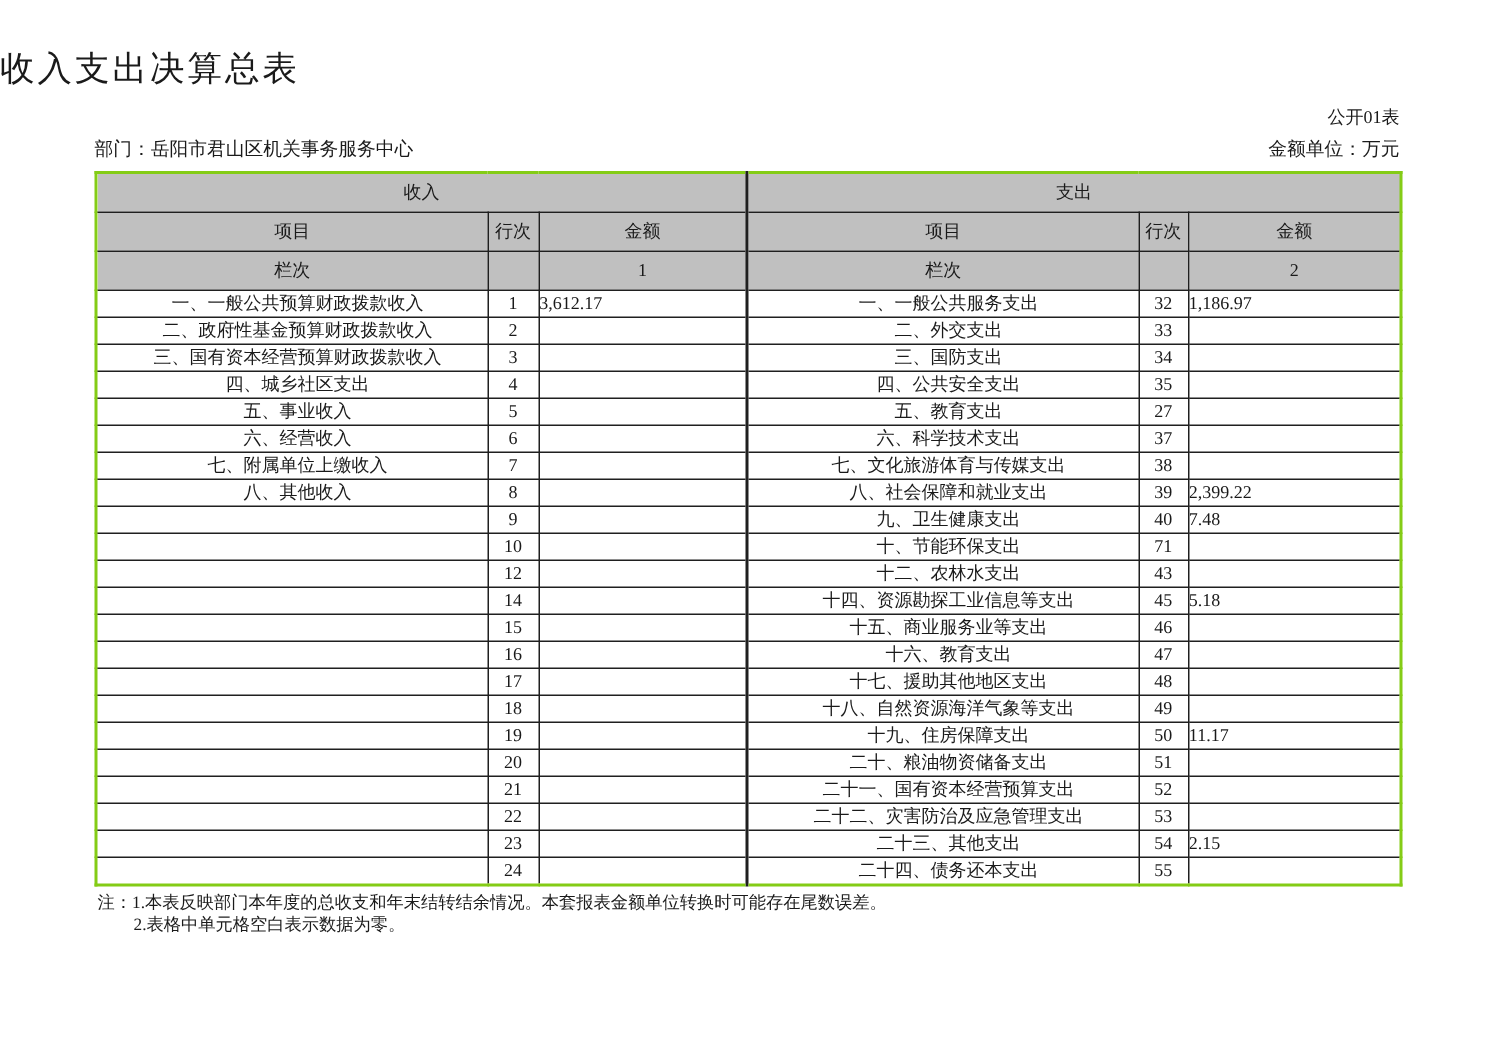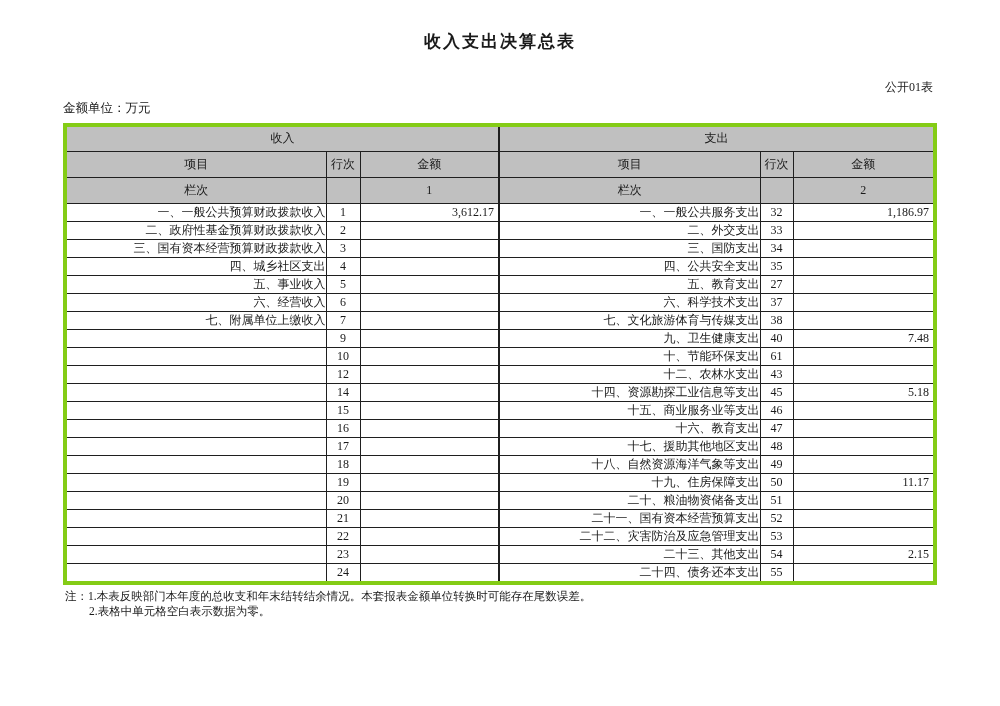--- a/index.html
+++ b/index.html
@@ -7,63 +7,62 @@
   body {
     width: 1000px; height: 706px;
     font-family: "Liberation Serif", "DejaVu Serif", serif;
     color: #1a1a1a;
     overflow: hidden;
   }
   .page { width: 1000px; height: 706px; position: relative; background: #fff; }
 
   .doc-title {
     margin-top: 30px;
-    text-align: center;
-    font-size: 17px;
-    font-weight: bold;
+    font-size: 23px;
+    font-weight: normal;
     letter-spacing: 2px;
   }
   .band { width: 870px; margin-left: 63px; }
   .code-line {
-    margin-top: 26px;
+    margin-top: 9px;
     text-align: right;
     font-size: 12px;
   }
   .meta-line {
     margin-top: 4px;
     display: flex;
     justify-content: space-between;
     font-size: 12.5px;
   }
 
   table.main {
     border-collapse: collapse;
     table-layout: fixed;
     width: 870px;
     margin-left: 63px;
     margin-top: 6px;
-    border: 4px solid #84cc16;
+    border: 2px solid #84cc16;
     font-size: 12px;
   }
   table.main th, table.main td {
     border: 1px solid #1f1f1f;
     font-weight: normal;
     overflow: hidden;
     white-space: nowrap;
   }
   thead th {
     background: #c0c0c0;
     height: 26px;
     text-align: center;
     border-bottom-width: 2px;
   }
   tbody td { height: 17.75px; background: #fff; }
-  td.item { text-align: right; padding-left: 7px; }
+  td.item { text-align: center; padding-left: 7px; }
   td.line { text-align: center; }
-  td.amt  { text-align: right; padding-right: 4px; padding-left: 20px; }
+  td.amt  { padding-right: 4px; }
   .secdiv { border-left-width: 2px !important; }
 
   .notes {
     margin-left: 65px;
     margin-top: 4px;
     font-size: 11.5px;
     line-height: 15px;
   }
   .notes .note-row { display: flex; }
   .note-prefix { flex: 0 0 auto; }
@@ -72,20 +71,21 @@
 </head>
 <body>
 
 <div class="page">
 
   <div class="doc-title">收入支出决算总表</div>
 
   <div class="band code-line">公开01表</div>
 
   <div class="band meta-line">
+    <span>部门：岳阳市君山区机关事务服务中心</span>
     <span>金额单位：万元</span>
   </div>
 
   <table class="main">
     <colgroup>
       <col style="width:261px">
         <col style="width:34px">
         <col style="width:139px">
       <col style="width:261px">
         <col style="width:33px">
@@ -170,36 +170,44 @@
 
     <tr>
       <td class="item">七、附属单位上缴收入</td>
       <td class="line">7</td>
       <td class="amt"></td>
       <td class="item secdiv">七、文化旅游体育与传媒支出</td>
       <td class="line">38</td>
       <td class="amt"></td>
     </tr>
 
+    <tr>
+      <td class="item">八、其他收入</td>
+      <td class="line">8</td>
+      <td class="amt"></td>
+      <td class="item secdiv">八、社会保障和就业支出</td>
+      <td class="line">39</td>
+      <td class="amt">2,399.22</td>
+    </tr>
 
     <tr>
       <td class="item"></td>
       <td class="line">9</td>
       <td class="amt"></td>
       <td class="item secdiv">九、卫生健康支出</td>
       <td class="line">40</td>
       <td class="amt">7.48</td>
     </tr>
 
     <tr>
       <td class="item"></td>
       <td class="line">10</td>
       <td class="amt"></td>
       <td class="item secdiv">十、节能环保支出</td>
-      <td class="line">61</td>
+      <td class="line">71</td>
       <td class="amt"></td>
     </tr>
 
 
     <tr>
       <td class="item"></td>
       <td class="line">12</td>
       <td class="amt"></td>
       <td class="item secdiv">十二、农林水支出</td>
       <td class="line">43</td>

